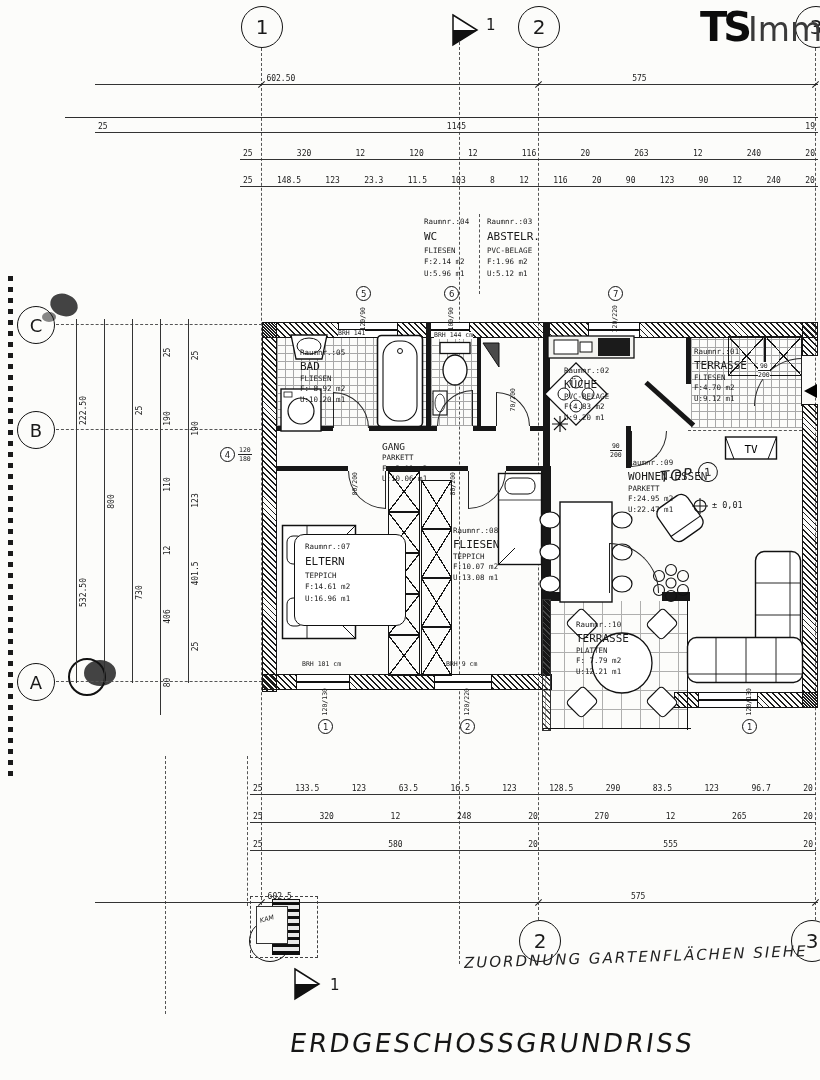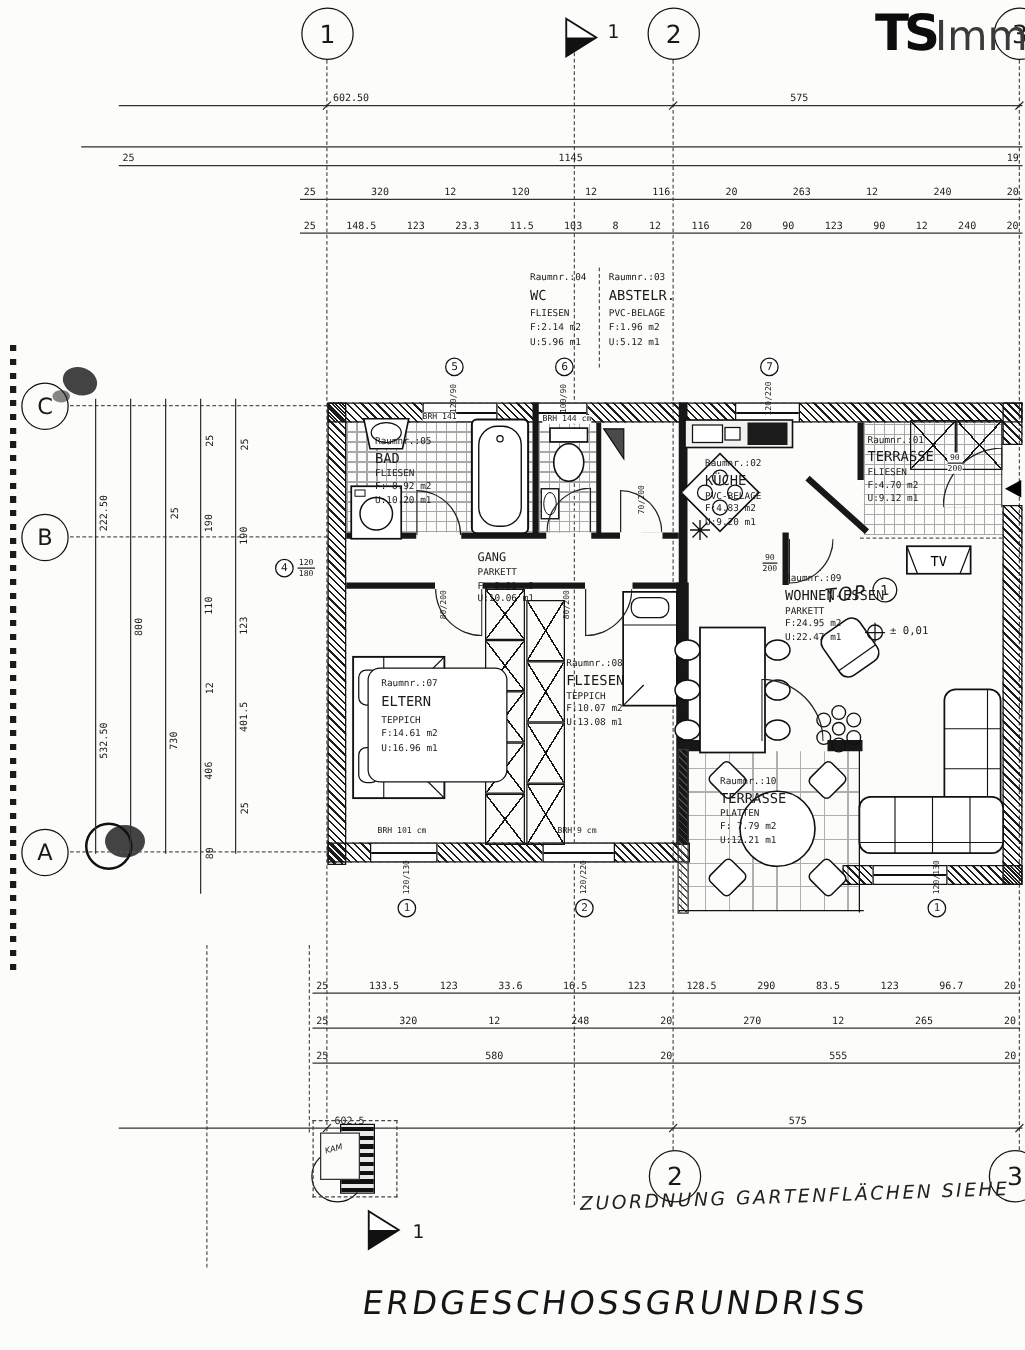--- a/index.html
+++ b/index.html
@@ -498,21 +498,21 @@
   <svg class="a" style="left:692px;top:498px" width="16" height="16">
     <circle cx="8" cy="8" r="6" fill="none" stroke="#111" stroke-width="1.1"></circle>
       <path d="M8,0 v16 M0,8 h16" stroke="#111" stroke-width="1"></path>
   </svg>
   <span class="a" style="left:712px;top:500px;font-size:8.5px">± 0,01</span>
 
   <div class="a dimrow" style="left:250px;top:783px;width:566px">
       <span class="dlb">25</span>
       <span class="dlb">133.5</span>
       <span class="dlb">123</span>
-      <span class="dlb">33.6</span>
+      <span class="dlb">63.5</span>
       <span class="dlb">16.5</span>
       <span class="dlb">123</span>
       <span class="dlb">128.5</span>
       <span class="dlb">290</span>
       <span class="dlb">83.5</span>
       <span class="dlb">123</span>
       <span class="dlb">96.7</span>
       <span class="dlb">20</span>
     </div>
   <div class="a dimrow" style="left:250px;top:811px;width:566px">

